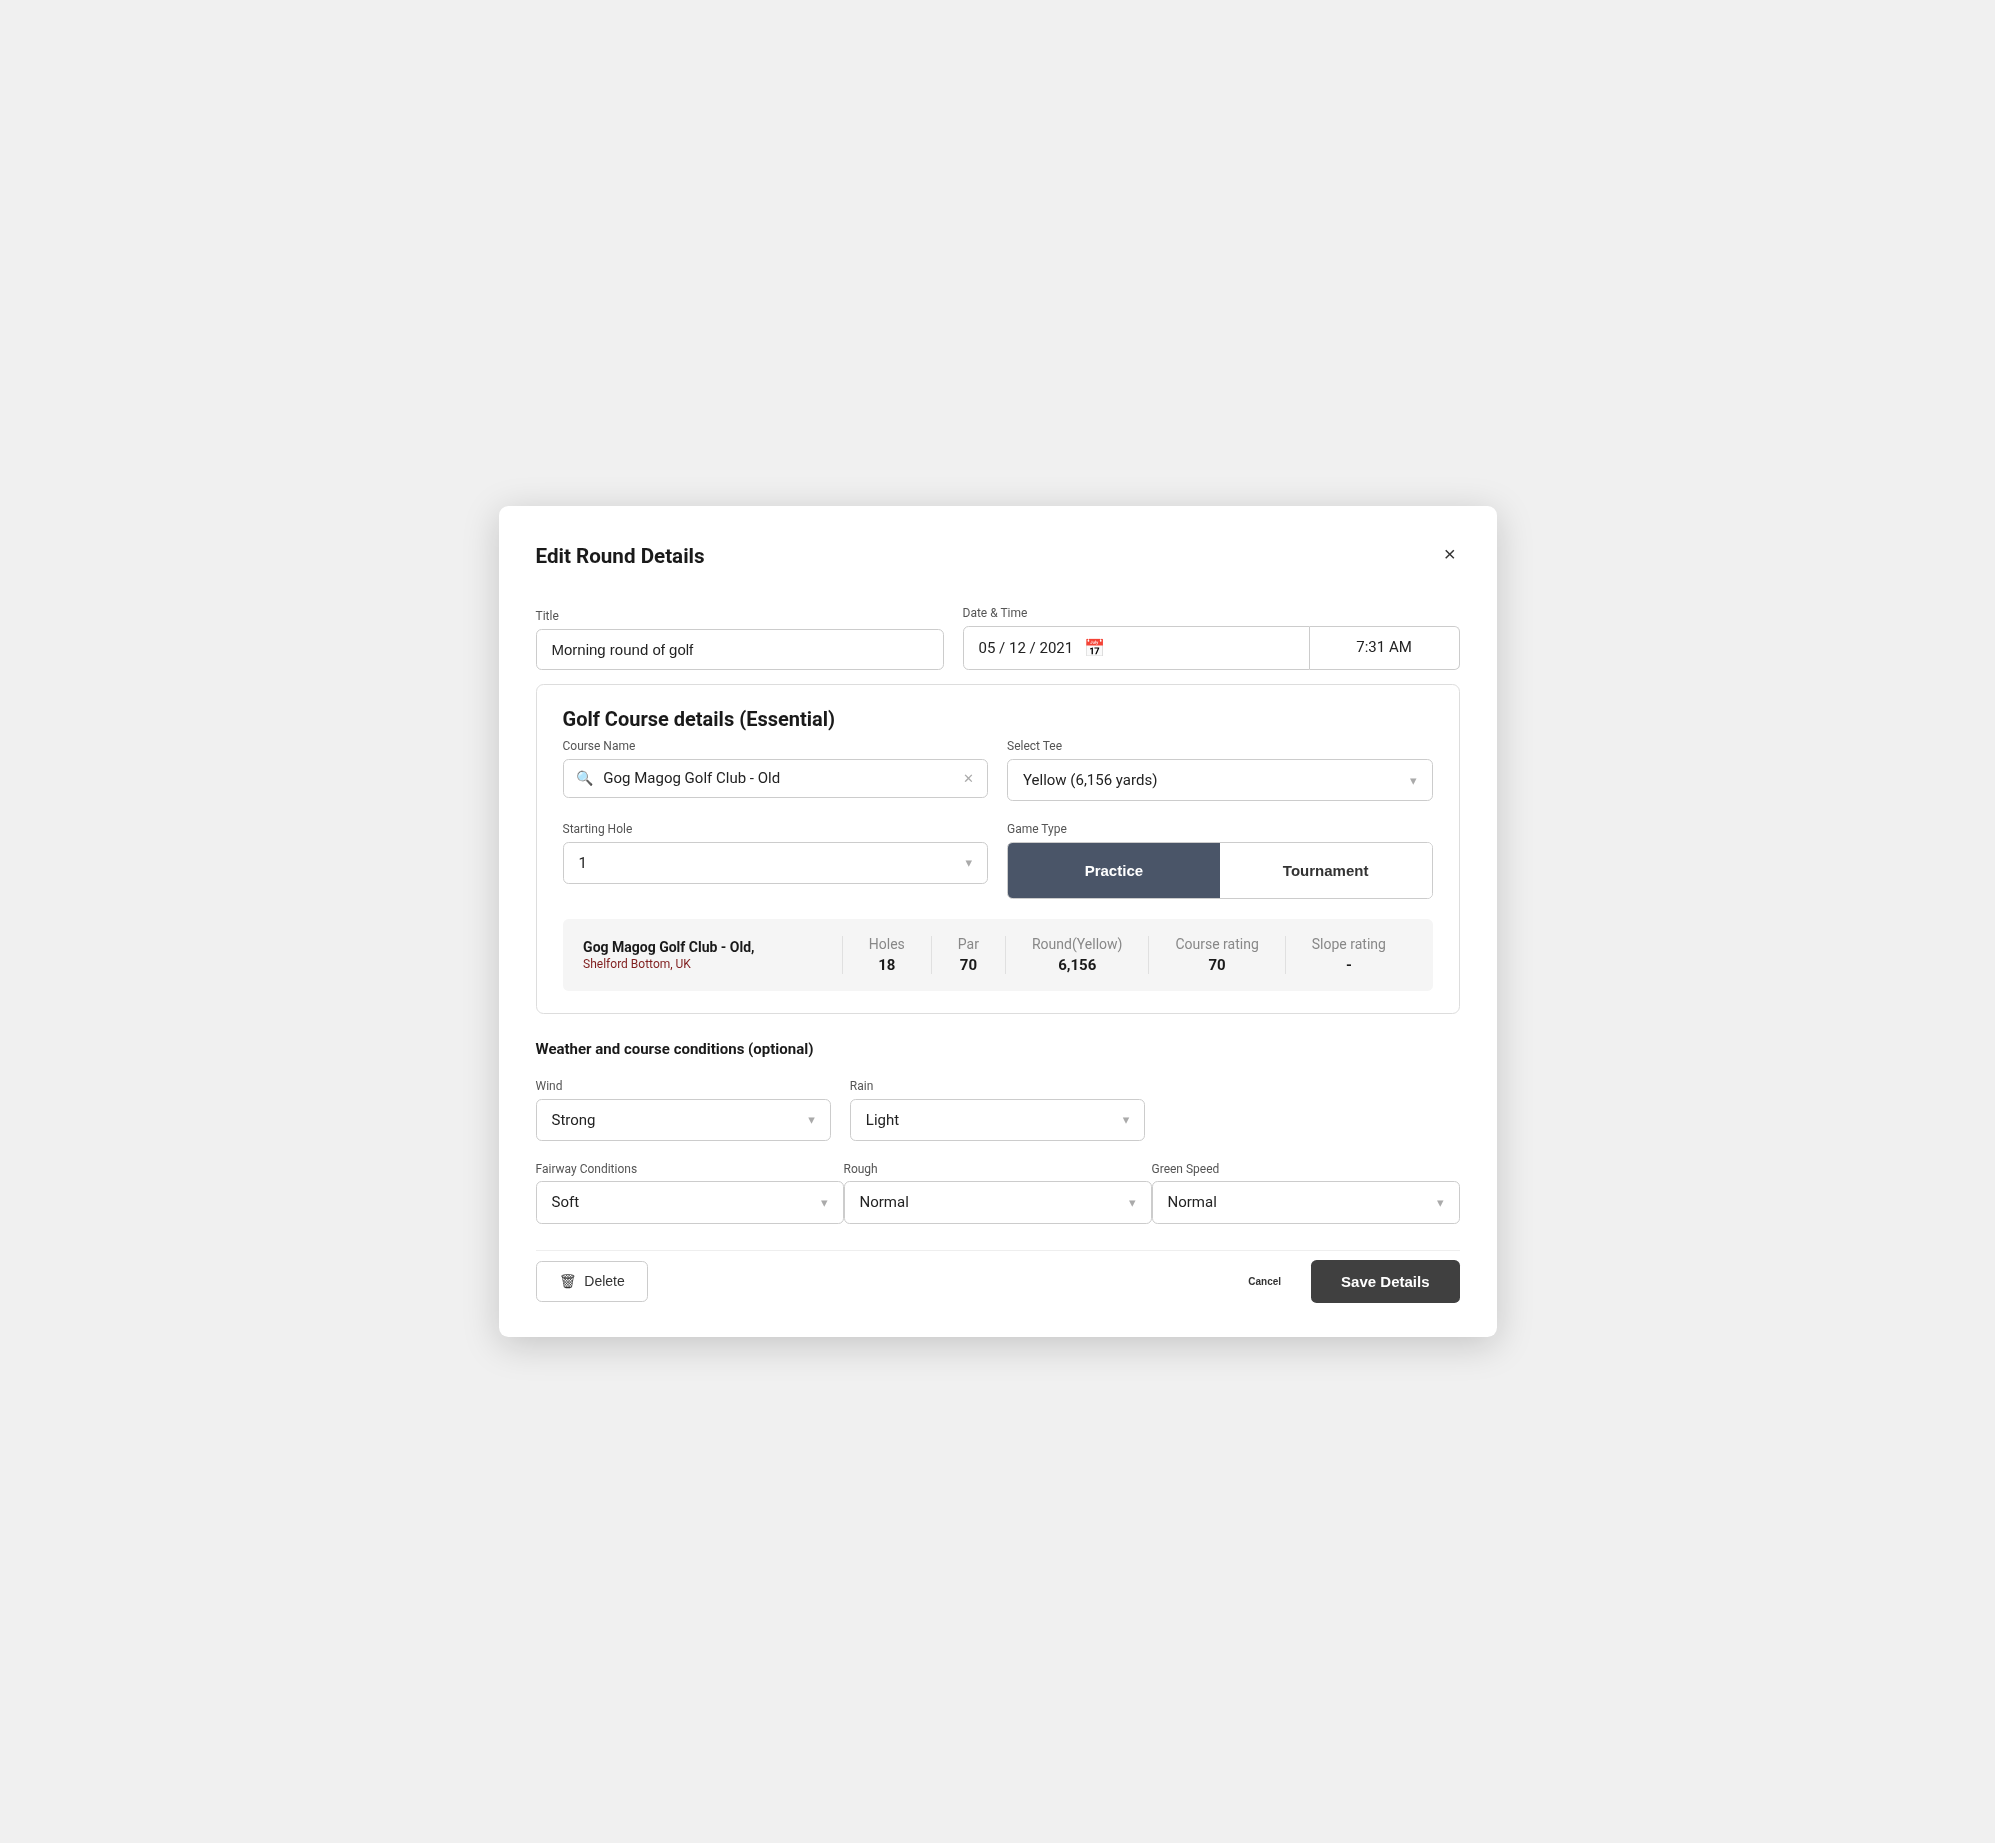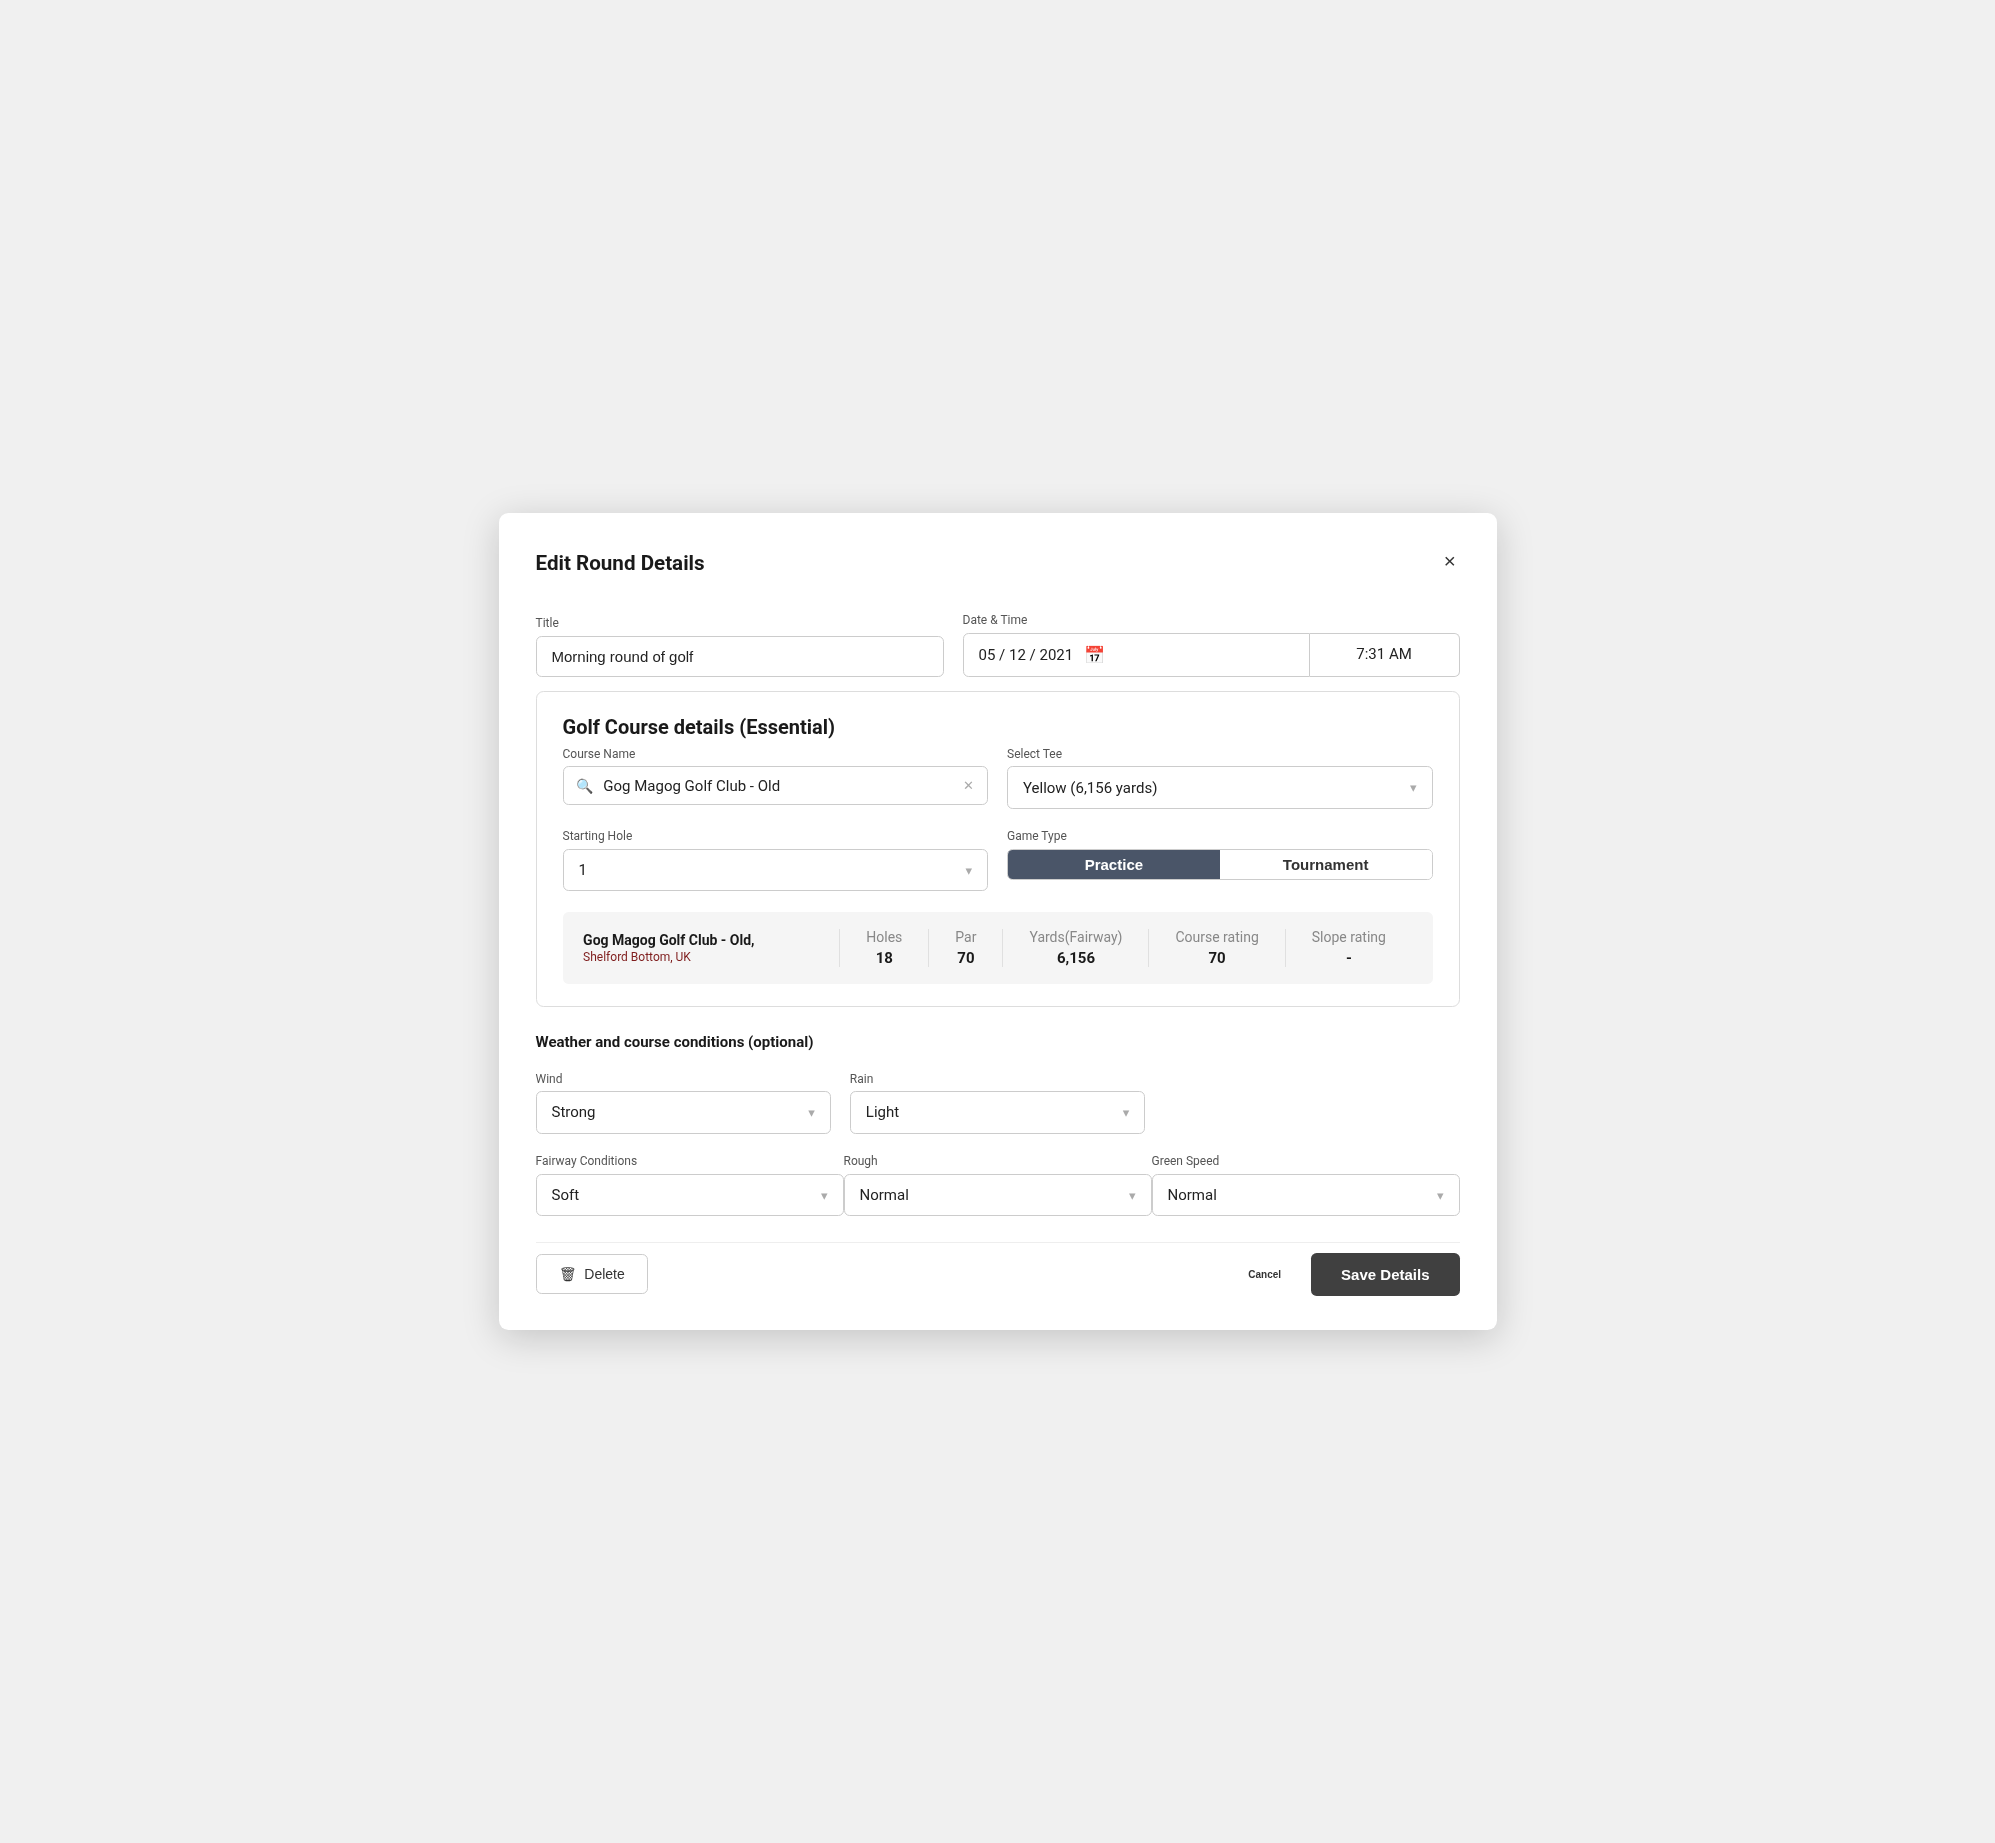--- a/index.html
+++ b/index.html
@@ -139,21 +139,21 @@
       cursor: pointer;
       justify-content: space-between;
     }
     .chevron-icon { color: #aaa; font-size: 13px; }
     
     .game-type-toggle {
       display: flex;
       border: 1.4px solid #ccc;
       border-radius: 5.6px;
       overflow: hidden;
-      height: 31px;
+      height: 57px;
     }
     .toggle-btn {
       flex: 1;
       border: none;
       cursor: pointer;
       font-size: 15px;
       font-weight: 600;
       transition: background 0.15s;
     }
     .toggle-btn.active {
@@ -339,21 +339,21 @@
       </div>
       <div class="course-stat">
         <div class="stat-label">Holes</div>
         <div class="stat-value">18</div>
       </div>
       <div class="course-stat">
         <div class="stat-label">Par</div>
         <div class="stat-value">70</div>
       </div>
       <div class="course-stat">
-        <div class="stat-label">Yards(Fairway)</div>
+        <div class="stat-label">Round(Yellow)</div>
         <div class="stat-value">6,156</div>
       </div>
       <div class="course-stat">
         <div class="stat-label">Course rating</div>
         <div class="stat-value">70</div>
       </div>
       <div class="course-stat">
         <div class="stat-label">Slope rating</div>
         <div class="stat-value">-</div>
       </div>

